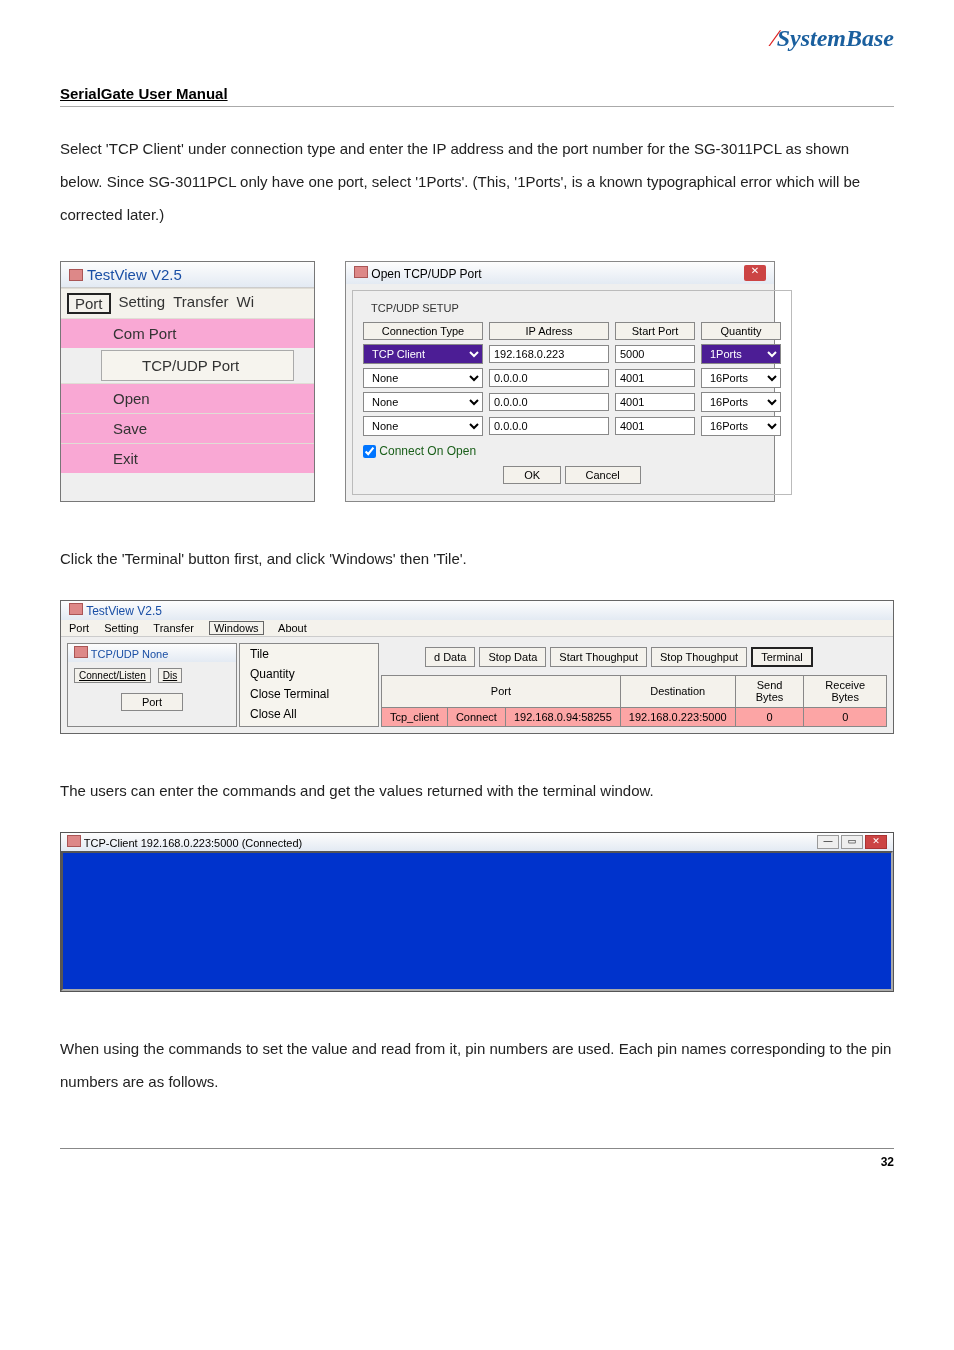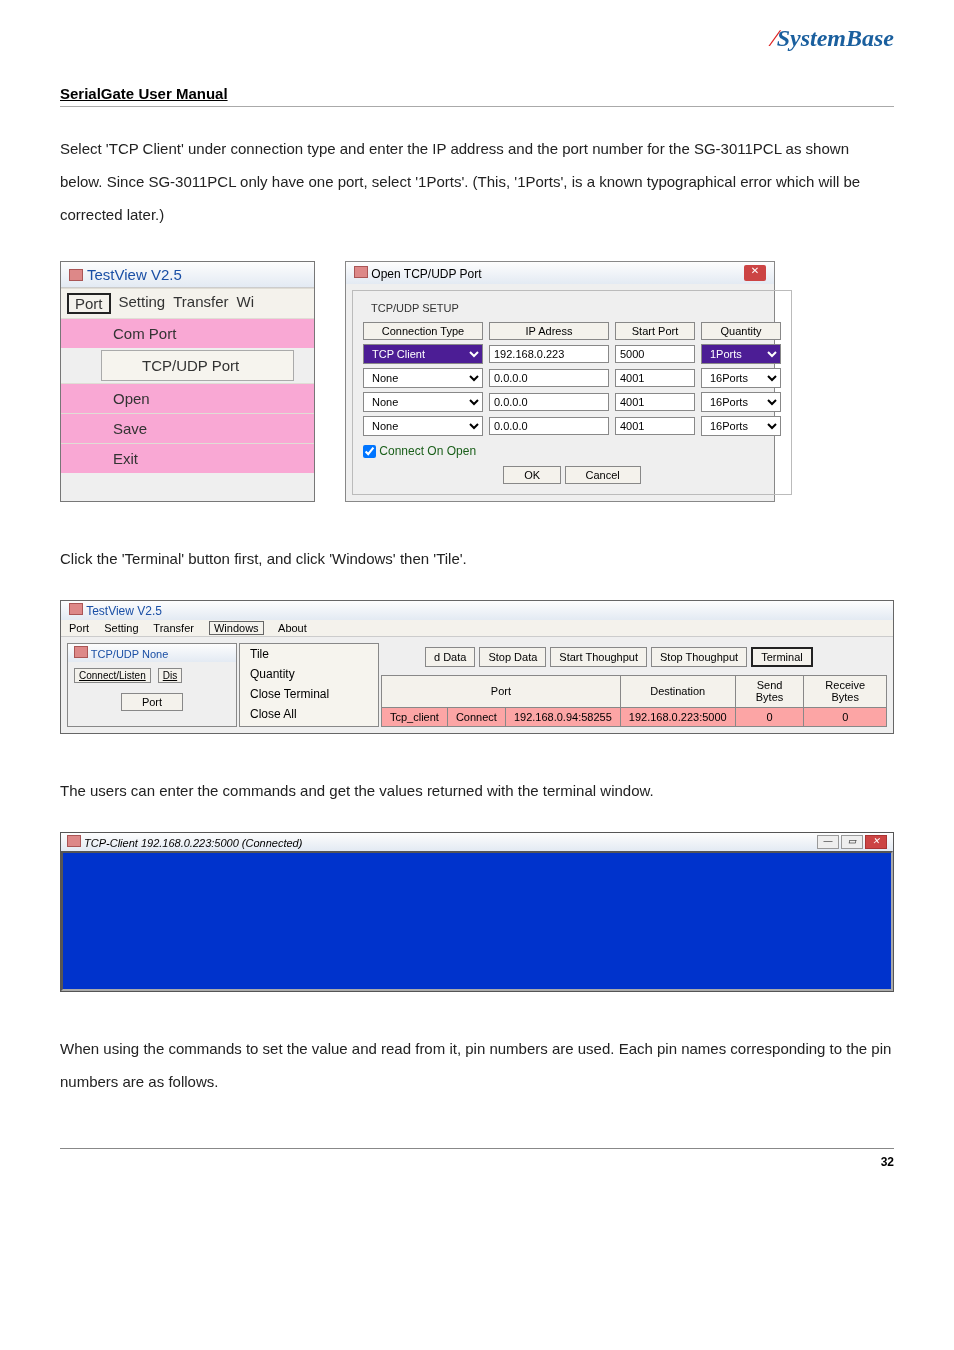--- a/index.html
+++ b/index.html
@@ -115,21 +115,21 @@
   .btn-strip { display: flex; gap: 4px; padding: 4px; margin-left: 40px; }
   .btn-strip .btn { font-size: 11px; padding: 2px 8px; }
   .btn-strip .btn.hl { border: 2px solid #222; }
   .table2 { width: 100%; border-collapse: collapse; margin-top: 4px; font-size: 11px; }
   .table2 th, .table2 td { border: 1px solid #888; padding: 3px 8px; text-align: center; }
   .table2 th { background: #f4f2ec; font-weight: normal; }
   .table2 td { background: #fca5a5; }
   .table2 .send-col, .table2 .recv-col { line-height: 1.1; }
 
   
-  .term-shot { border: 1px solid #555; background: #a21caf; margin: 20px 0 40px 0; font-style: italic; }
+  .term-shot { border: 1px solid #555; background: #a21caf; margin: 20px 0 40px 0; }
   .term-titlebar { display: flex; justify-content: space-between; align-items: center; padding: 2px 6px; font-size: 11px; background: linear-gradient(#fdfdfd,#e3eaf3); }
   .term-winbtns { display: flex; gap: 2px; }
   .term-winbtns span { width: 22px; height: 14px; border: 1px solid #999; background: #eee; font-size: 9px; text-align: center; }
   .term-winbtns span.close { background: #c44; color: #fff; border-color: #a33; }
   .term-body { background: #0033cc; height: 140px; border: 2px inset #aaa; }
 
   .footer-hr { border: none; border-top: 1px solid #888; margin-top: 50px; }
   .page-num { text-align: right; font-weight: bold; font-size: 12px; margin-top: 6px; }
 
   .small-icon { width: 14px; height: 12px; background: #d88; display: inline-block; border: 1px solid #a55; }

